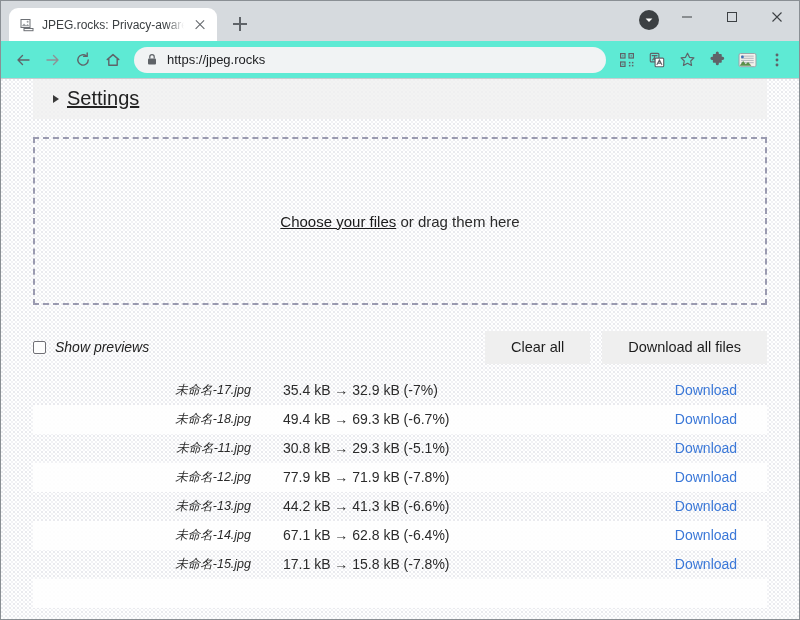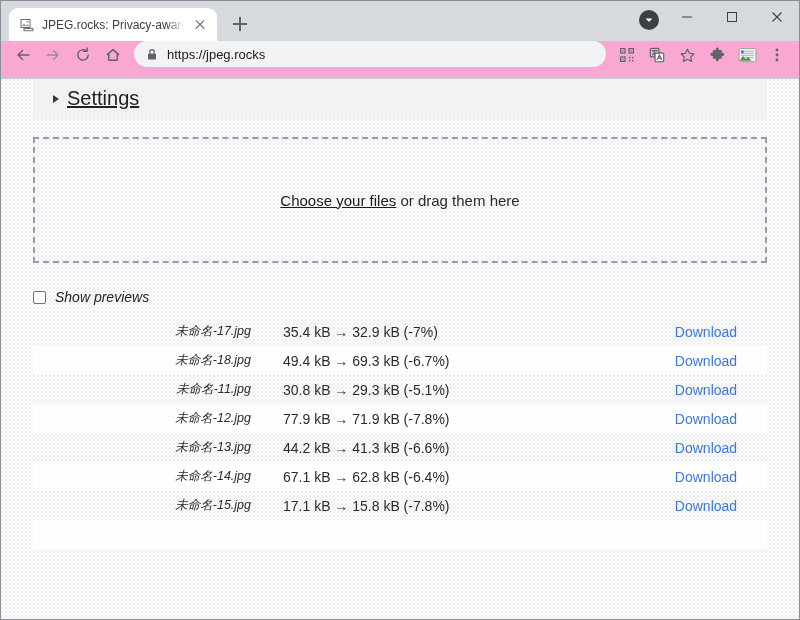--- a/index.html
+++ b/index.html
@@ -98,23 +98,23 @@
     right: 140px; top: 9px;
     width: 20px; height: 20px;
     border-radius: 50%;
     background: #3c4043;
     display: flex; align-items: center; justify-content: center;
   }
 
   
   .toolbar {
     height: 38px;
-    background: #f9a8d4;
-    display: flex;
-    align-items: flex-start;
+    background: #5eead4;
+    display: flex;
+    align-items: center;
     padding: 0 8px;
     gap: 2px;
     flex: 0 0 auto;
     border-bottom: 1px solid #c9ccd0;
   }
   .tbtn {
     width: 28px; height: 28px;
     display: flex; align-items: center; justify-content: center;
     border-radius: 50%;
     flex: 0 0 auto;
@@ -178,21 +178,21 @@
     width: 0; height: 0;
     border-left: 6px solid #3a3a3a;
     border-top: 4.5px solid transparent;
     border-bottom: 4.5px solid transparent;
     display: inline-block;
   }
   .settings-label { text-decoration: underline; }
 
   .dropzone {
     border: 2px dashed #9a9ab0;
-    height: 126px;
+    height: 168px;
     display: flex;
     align-items: center;
     justify-content: center;
     margin-bottom: 26px;
   }
   .dz-text { font-size: 15px; color: #2b2b2b; }
   .dz-link { text-decoration: underline; color: #1b1b1b; font-weight: 500; }
 
   .actions-row {
     display: flex;
@@ -409,20 +409,24 @@
       <div class="dz-text">
         <span class="dz-link">Choose your files</span><span> or drag them here</span>
       </div>
     </div>
 
     <div class="actions-row">
       <label class="previews">
         <span class="cb"></span>
         <span>Show previews</span>
       </label>
+      <div class="btns">
+        <button class="btn">Clear all</button>
+        <button class="btn">Download all files</button>
+      </div>
     </div>
 
     <div class="filelist" id="filelist">
         <div class="frow">
           <span class="fname">未命名-17.jpg</span>
           <span class="fsize">35.4 kB → 32.9 kB (-7%)</span>
           <a class="fdl">Download</a>
         </div>
         <div class="frow even">
           <span class="fname">未命名-18.jpg</span>

